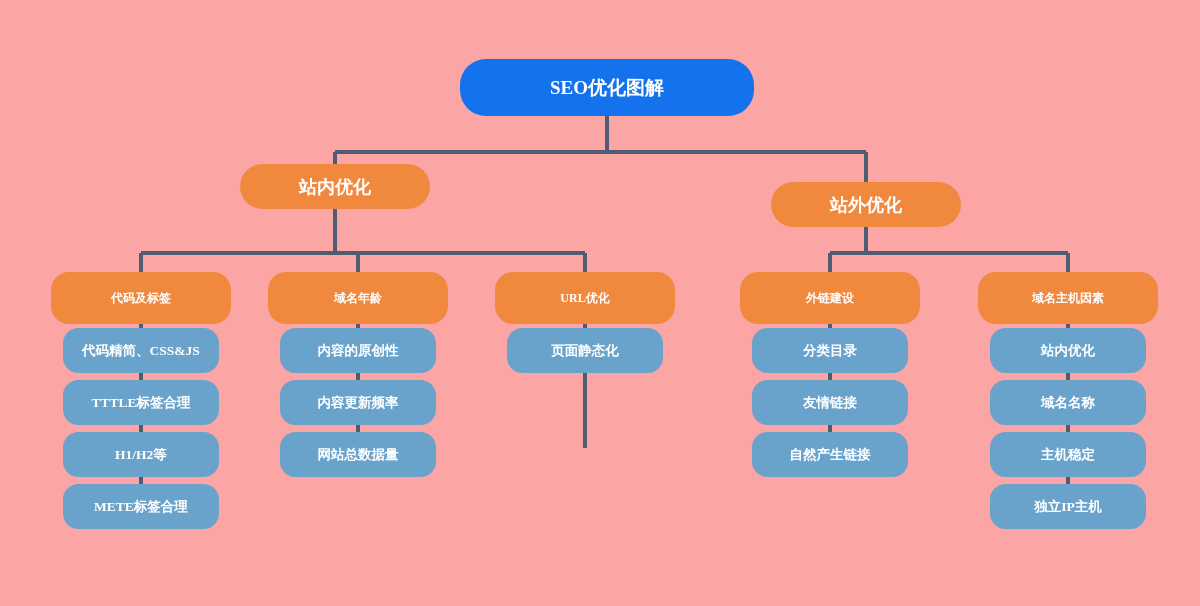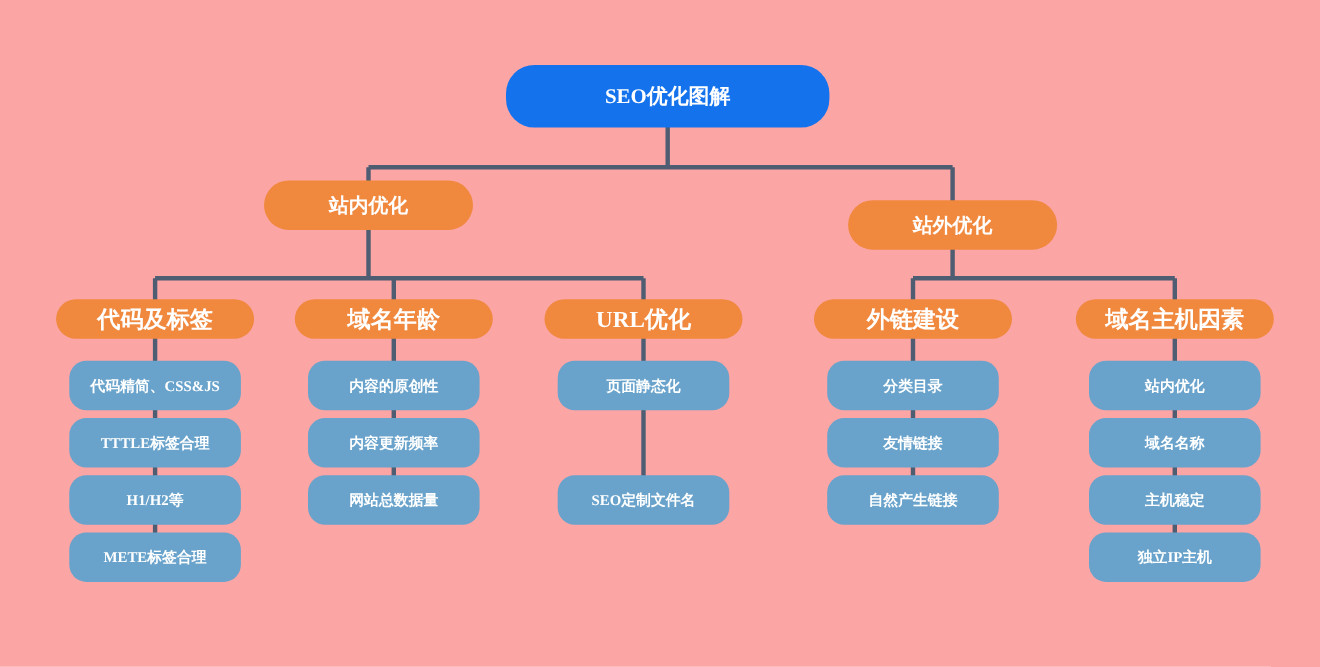--- a/index.html
+++ b/index.html
@@ -18,21 +18,21 @@
     align-items: center;
     justify-content: center;
     color: #ffffff;
     font-weight: bold;
     text-align: center;
     box-sizing: border-box;
     white-space: nowrap;
   }
   .root   { width: 294px; height: 57px; border-radius: 26px;   background: #1372ec; font-size: 19px; }
   .branch { width: 190px; height: 45px; border-radius: 22.5px; background: #f0883e; font-size: 18px; }
-  .cat    { width: 180px; height: 36px; border-radius: 18px;   background: #f0883e; font-size: 21px; }
+  .cat    { width: 180px; height: 52px; border-radius: 18px;   background: #f0883e; font-size: 12px; }
   .leaf   { width: 156px; height: 45px; border-radius: 15.5px; background: #69a3cb; font-size: 13.5px; }
 </style>
 </head>
 <body>
 
 <div class="canvas">
 
   <svg class="connectors" width="1200" height="606" viewBox="0 0 1200 606">
     <g stroke="#4e5d72" stroke-width="4" fill="none">
 
@@ -64,21 +64,20 @@
   <div class="node leaf" style="left:63px; top:328px;">代码精简、CSS&amp;JS</div>
   <div class="node leaf" style="left:63px; top:380px;">TTTLE标签合理</div>
   <div class="node leaf" style="left:63px; top:432px;">H1/H2等</div>
   <div class="node leaf" style="left:63px; top:484px;">METE标签合理</div>
 
   <div class="node leaf" style="left:280px; top:328px;">内容的原创性</div>
   <div class="node leaf" style="left:280px; top:432px;">网站总数据量</div>
   <div class="node leaf" style="left:280px; top:380px;">内容更新频率</div>
 
   <div class="node leaf" style="left:507px; top:328px;">页面静态化</div>
-  <div class="node leaf" style="left:507px; top:432px;">SEO定制文件名</div>
 
   <div class="node leaf" style="left:752px; top:328px;">分类目录</div>
   <div class="node leaf" style="left:752px; top:380px;">友情链接</div>
   <div class="node leaf" style="left:752px; top:432px;">自然产生链接</div>
 
   <div class="node leaf" style="left:990px; top:328px;">站内优化</div>
   <div class="node leaf" style="left:990px; top:380px;">域名名称</div>
   <div class="node leaf" style="left:990px; top:432px;">主机稳定</div>
   <div class="node leaf" style="left:990px; top:484px;">独立IP主机</div>
 

